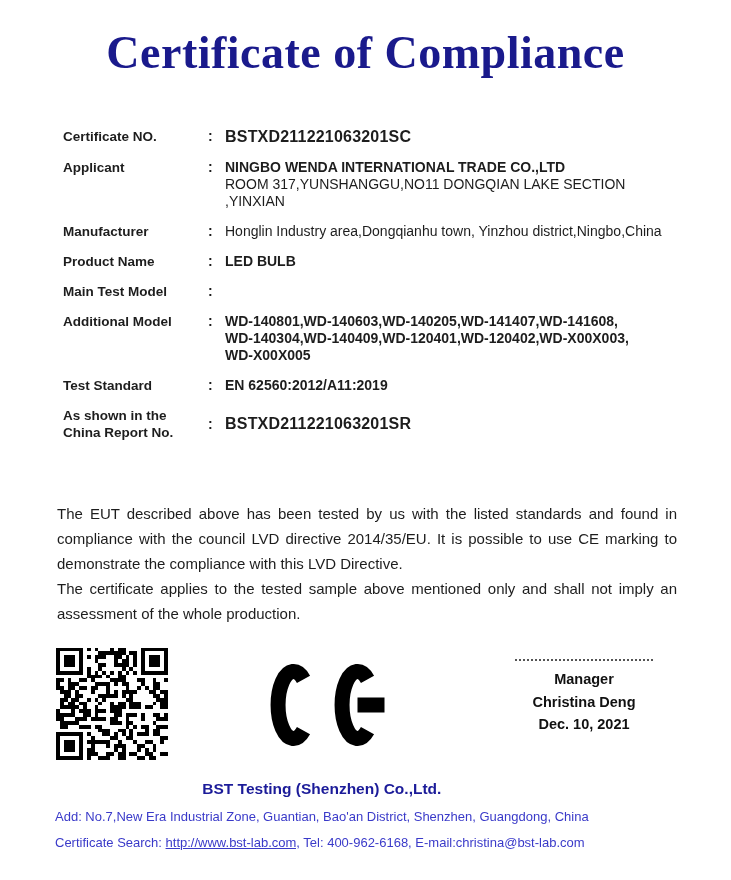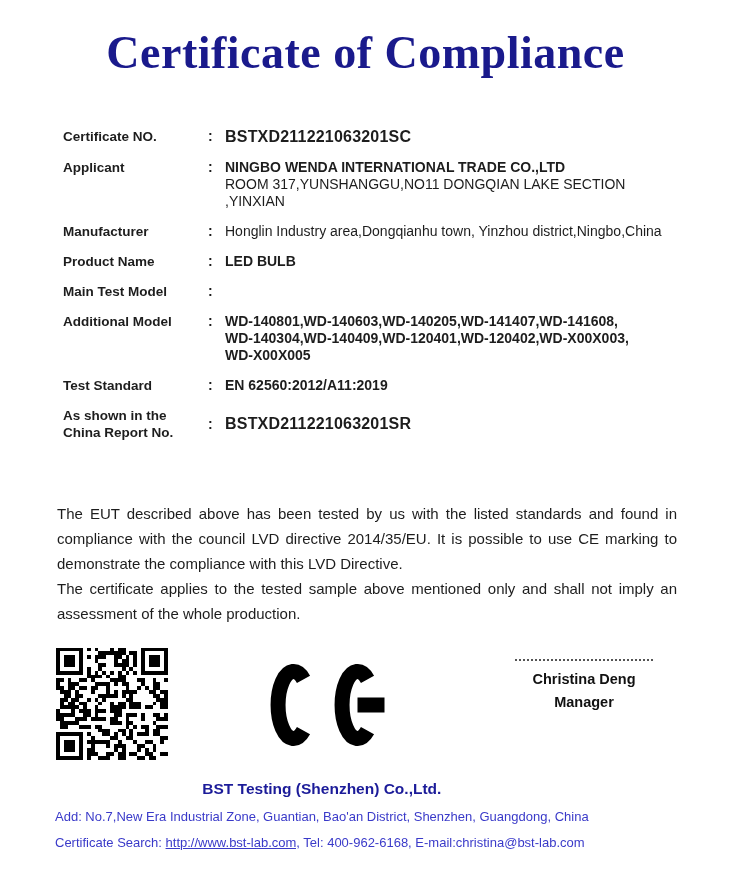--- a/index.html
+++ b/index.html
@@ -538,22 +538,23 @@
     </svg>
 
   <svg class="ce" width="116" height="84" viewBox="0 0 116 84">
     <path d="M 33.5 16.3 A 15.5 33.5 0 1 0 33.5 67.7" fill="none" stroke="#000" stroke-width="15"></path>
     <path d="M 97.5 16.3 A 15.5 33.5 0 1 0 97.5 67.7" fill="none" stroke="#000" stroke-width="15"></path>
     <rect x="87.5" y="34.5" width="27" height="15"></rect>
   </svg>
 
   <div class="signature">
     <div class="sig-line"></div>
+    <div>Manager</div>
     <div>Christina Deng</div>
-    <div>Manager</div>
+    <div>Dec. 10, 2021</div>
   </div>
 
   <div class="footer">
     <div class="footer-company">BST Testing (Shenzhen) Co.,Ltd.</div>
     <div class="footer-line">Add: No.7,New Era Industrial Zone, Guantian, Bao'an District, Shenzhen, Guangdong, China</div>
     <div class="footer-line">
       <span>Certificate Search: </span><span class="footer-link">http://www.bst-lab.com,</span><span> Tel: 400-962-6168, E-mail:christina@bst-lab.com</span>
     </div>
   </div>
 

